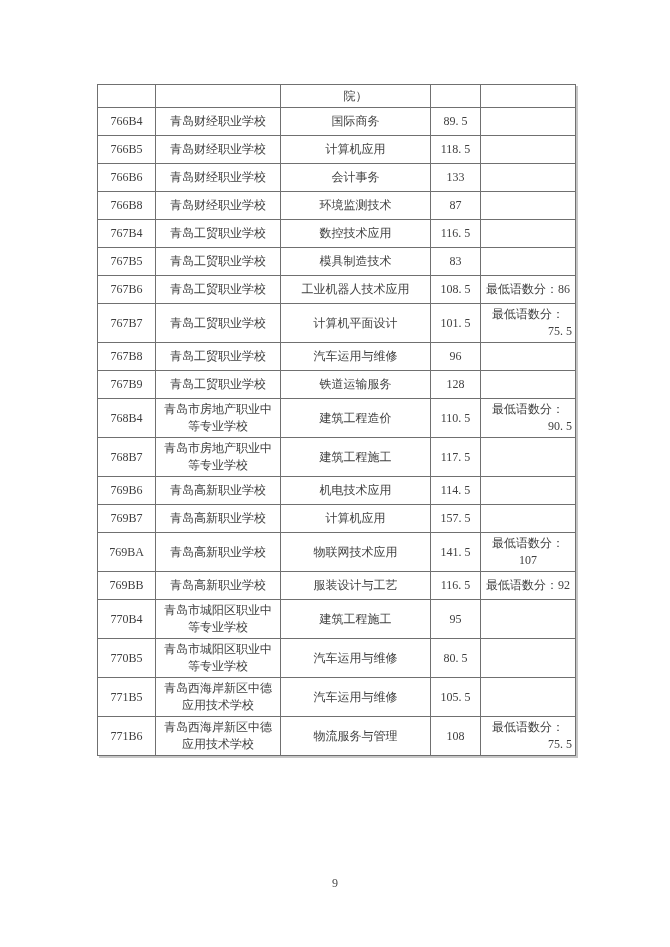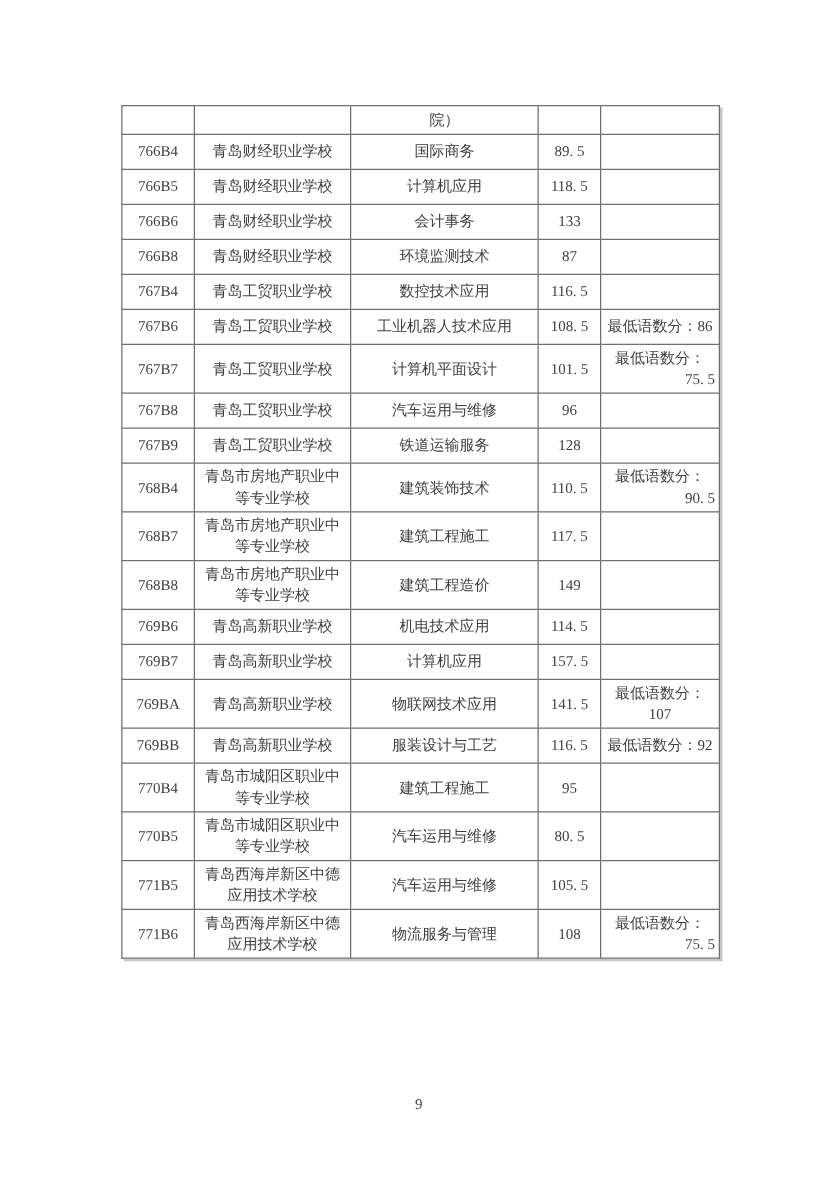--- a/index.html
+++ b/index.html
@@ -112,20 +112,27 @@
       </tr>
 
       <tr class="r">
         <td class="c-code">767B4</td>
         <td class="c-school">青岛工贸职业学校</td>
         <td class="c-major">数控技术应用</td>
         <td class="c-score">116. 5</td>
         <td class="c-remark"><span class="rl"></span><span class="rv"></span></td>
       </tr>
 
+      <tr class="r">
+        <td class="c-code">767B5</td>
+        <td class="c-school">青岛工贸职业学校</td>
+        <td class="c-major">模具制造技术</td>
+        <td class="c-score">83</td>
+        <td class="c-remark"><span class="rl"></span><span class="rv"></span></td>
+      </tr>
 
       <tr class="r">
         <td class="c-code">767B6</td>
         <td class="c-school">青岛工贸职业学校</td>
         <td class="c-major">工业机器人技术应用</td>
         <td class="c-score">108. 5</td>
         <td class="c-remark"><span class="rl">最低语数分：</span><span class="rv">86</span></td>
       </tr>
 
       <tr class="t">
@@ -148,40 +155,33 @@
         <td class="c-code">767B9</td>
         <td class="c-school">青岛工贸职业学校</td>
         <td class="c-major">铁道运输服务</td>
         <td class="c-score">128</td>
         <td class="c-remark"><span class="rl"></span><span class="rv"></span></td>
       </tr>
 
       <tr class="t">
         <td class="c-code">768B4</td>
         <td class="c-school">青岛市房地产职业中等专业学校</td>
-        <td class="c-major">建筑装饰技术</td>
+        <td class="c-major">建筑工程造价</td>
         <td class="c-score">110. 5</td>
         <td class="c-remark"><span class="rl">最低语数分：</span><span class="rv break">90. 5</span></td>
       </tr>
 
       <tr class="t">
         <td class="c-code">768B7</td>
         <td class="c-school">青岛市房地产职业中等专业学校</td>
         <td class="c-major">建筑工程施工</td>
         <td class="c-score">117. 5</td>
         <td class="c-remark"><span class="rl"></span><span class="rv"></span></td>
       </tr>
 
-      <tr class="t">
-        <td class="c-code">768B8</td>
-        <td class="c-school">青岛市房地产职业中等专业学校</td>
-        <td class="c-major">建筑工程造价</td>
-        <td class="c-score">149</td>
-        <td class="c-remark"><span class="rl"></span><span class="rv"></span></td>
-      </tr>
 
 
       <tr class="r">
         <td class="c-code">769B6</td>
         <td class="c-school">青岛高新职业学校</td>
         <td class="c-major">机电技术应用</td>
         <td class="c-score">114. 5</td>
         <td class="c-remark"><span class="rl"></span><span class="rv"></span></td>
       </tr>
 

